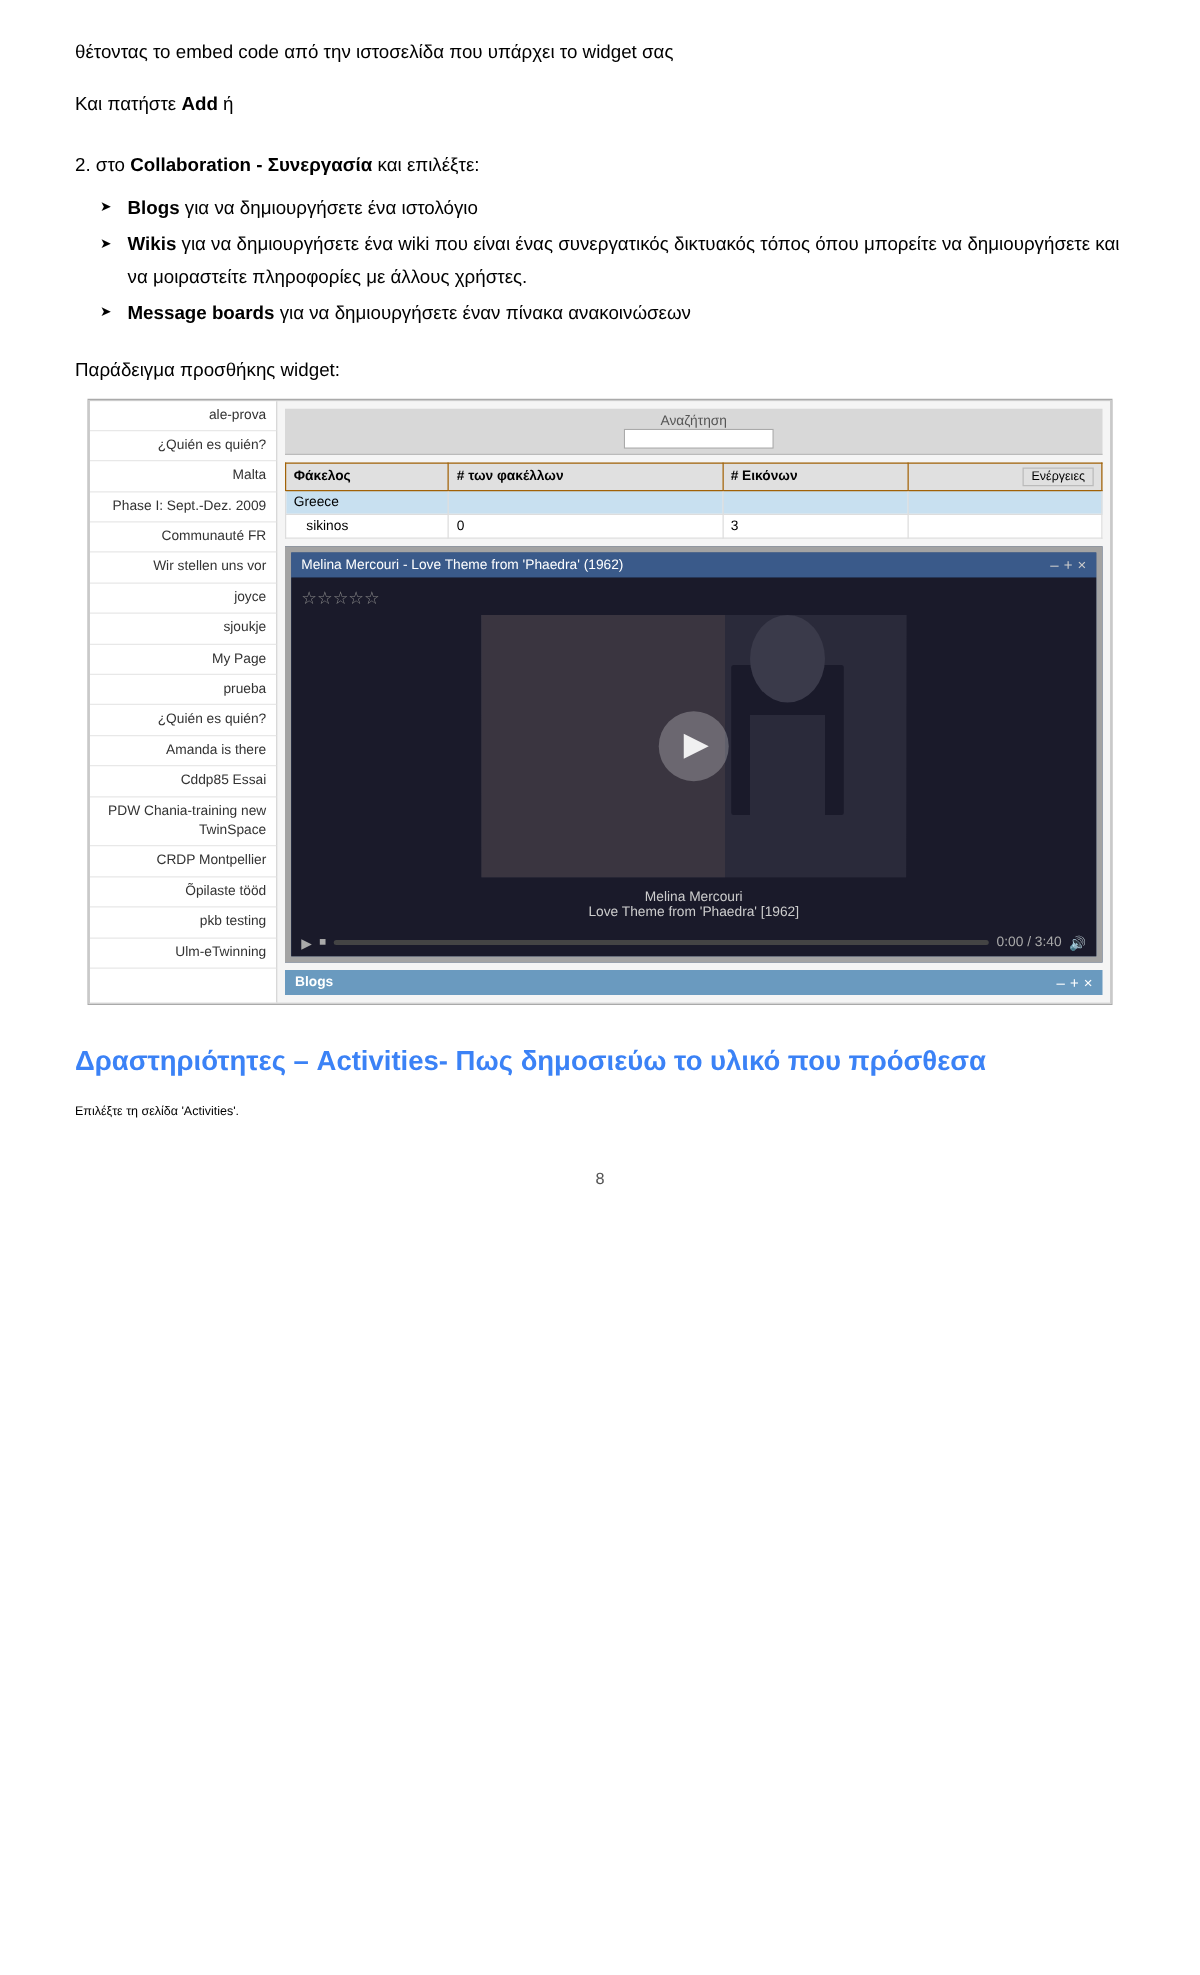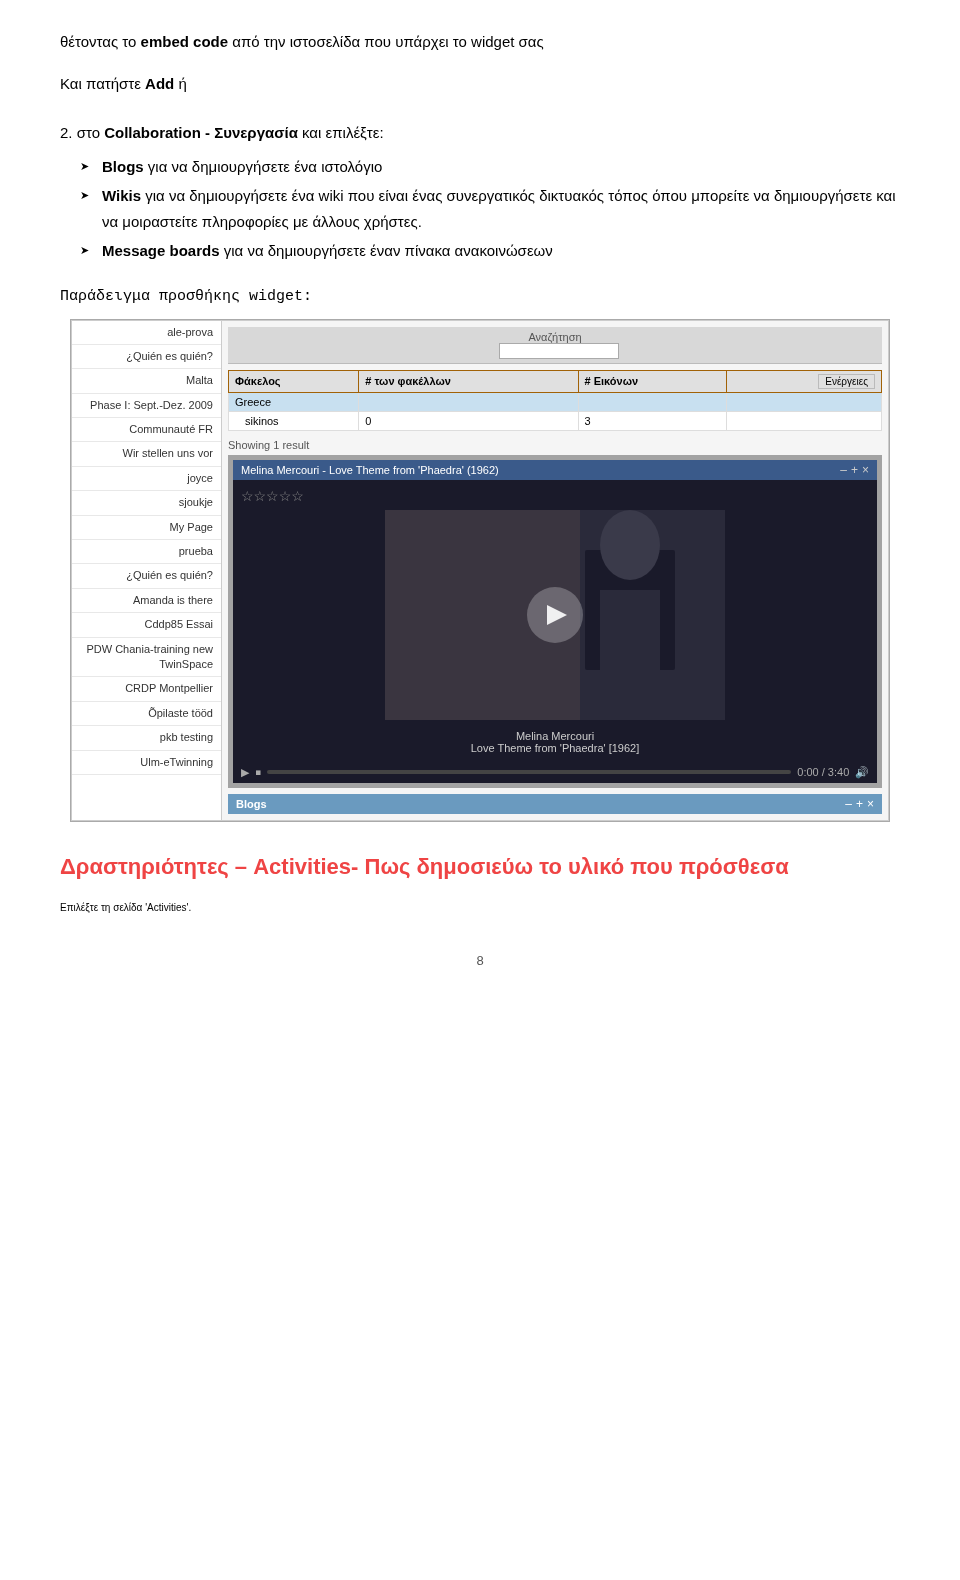--- a/index.html
+++ b/index.html
@@ -13,21 +13,21 @@
       padding: 30px 60px 60px 60px;
     }
 
     .intro-text {
       font-size: 15px;
       line-height: 1.6;
       margin-bottom: 18px;
     }
 
     .intro-text b {
-      font-weight: bold;
+      font-weight: normal;
     }
 
     .add-text {
       font-size: 15px;
       line-height: 1.6;
       margin-bottom: 24px;
     }
 
     .collaboration-section {
       font-size: 15px;
@@ -57,21 +57,21 @@
       position: absolute;
       left: 0;
       font-size: 11px;
       top: 3px;
       color: #000;
     }
 
     .example-title {
       font-size: 15px;
       margin-bottom: 14px;
-      font-family: Liberation Mono, monospace;
+      font-family: Liberation Sans, sans-serif;
     }
 
     
     .widget-screenshot {
       border: 1px solid #aaa;
       background: #f0f0f0;
       width: 820px;
       margin: 0 auto 30px auto;
       font-family: Arial, sans-serif;
       font-size: 12px;
@@ -246,21 +246,21 @@
     }
 
     .blogs-panel-title {
       color: #fff;
       font-size: 11px;
       font-weight: bold;
     }
 
     
     .activities-heading {
-      color: #ef4444;
+      color: #3b82f6;
       font-size: 22px;
       font-weight: bold;
       line-height: 1.4;
       margin: 30px 0 20px 0;
       text-align: justify;
     }
 
     .activities-subtext {
       font-size: 10px;
       margin-bottom: 20px;
@@ -352,21 +352,20 @@
           </tr>
           <tr>
             <td style="padding-left:16px;">sikinos</td>
             <td>0</td>
             <td>3</td>
             <td></td>
           </tr>
         </tbody>
       </table>
 
-      <div class="showing-result">Showing 1 result</div>
 
       <div class="video-panel">
         <div class="video-panel-header">
           <span class="video-panel-title">Melina Mercouri - Love Theme from 'Phaedra' (1962)</span>
           <div class="video-panel-controls">
             <span>–</span>
             <span>+</span>
             <span>×</span>
           </div>
         </div>

